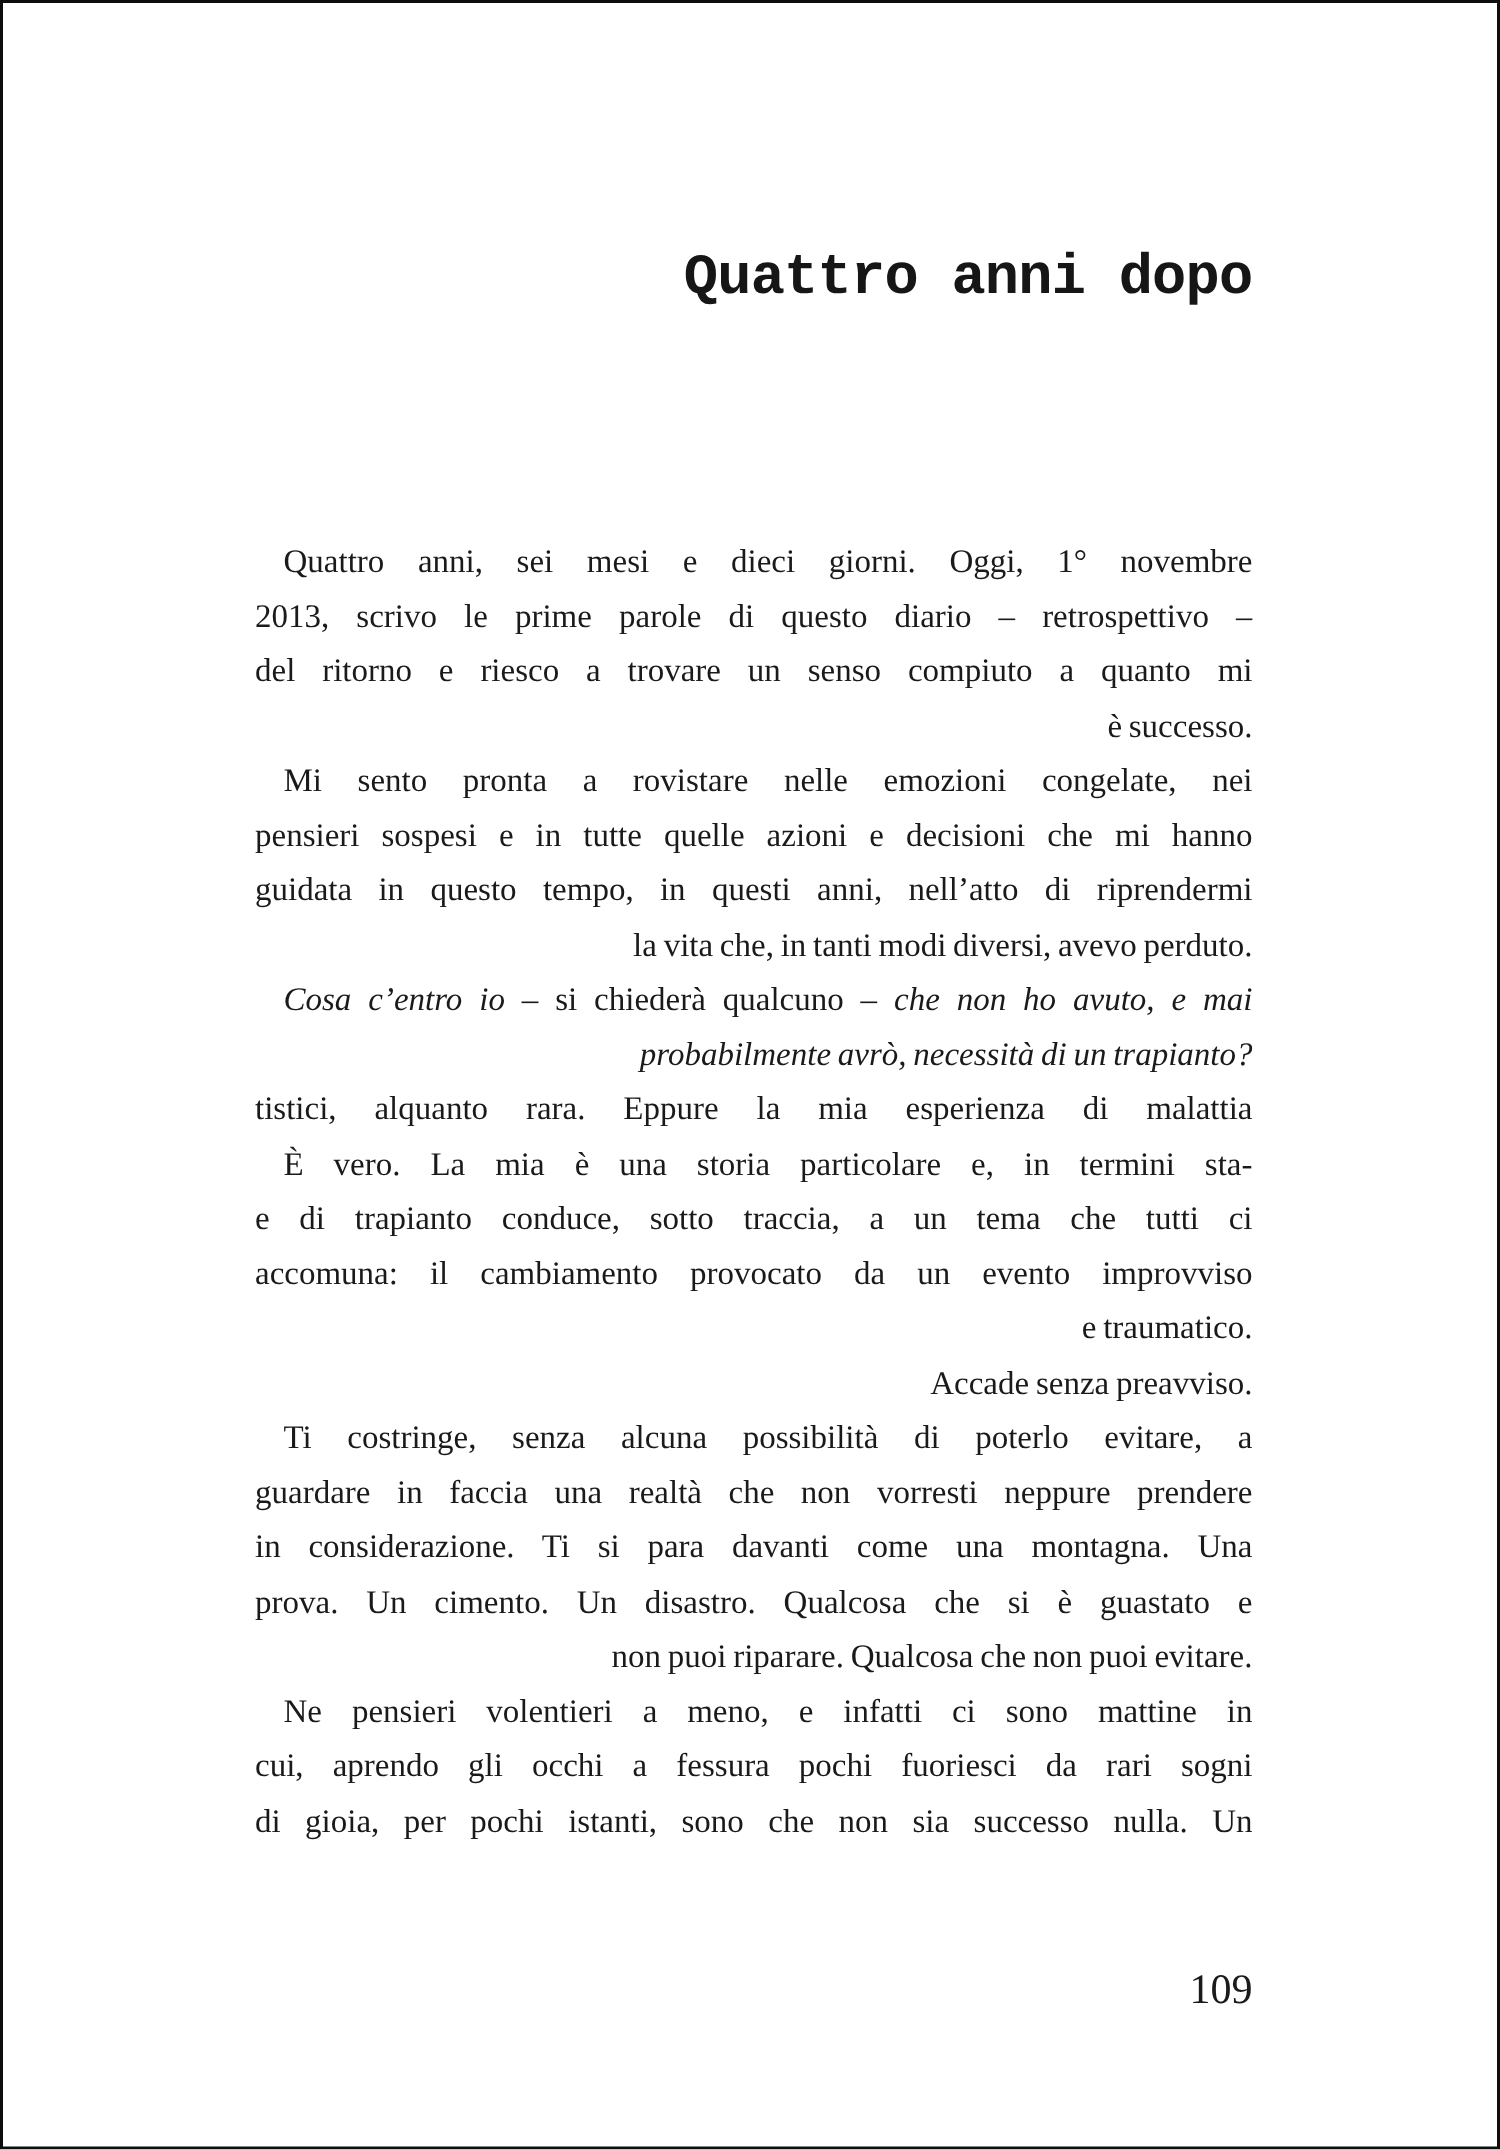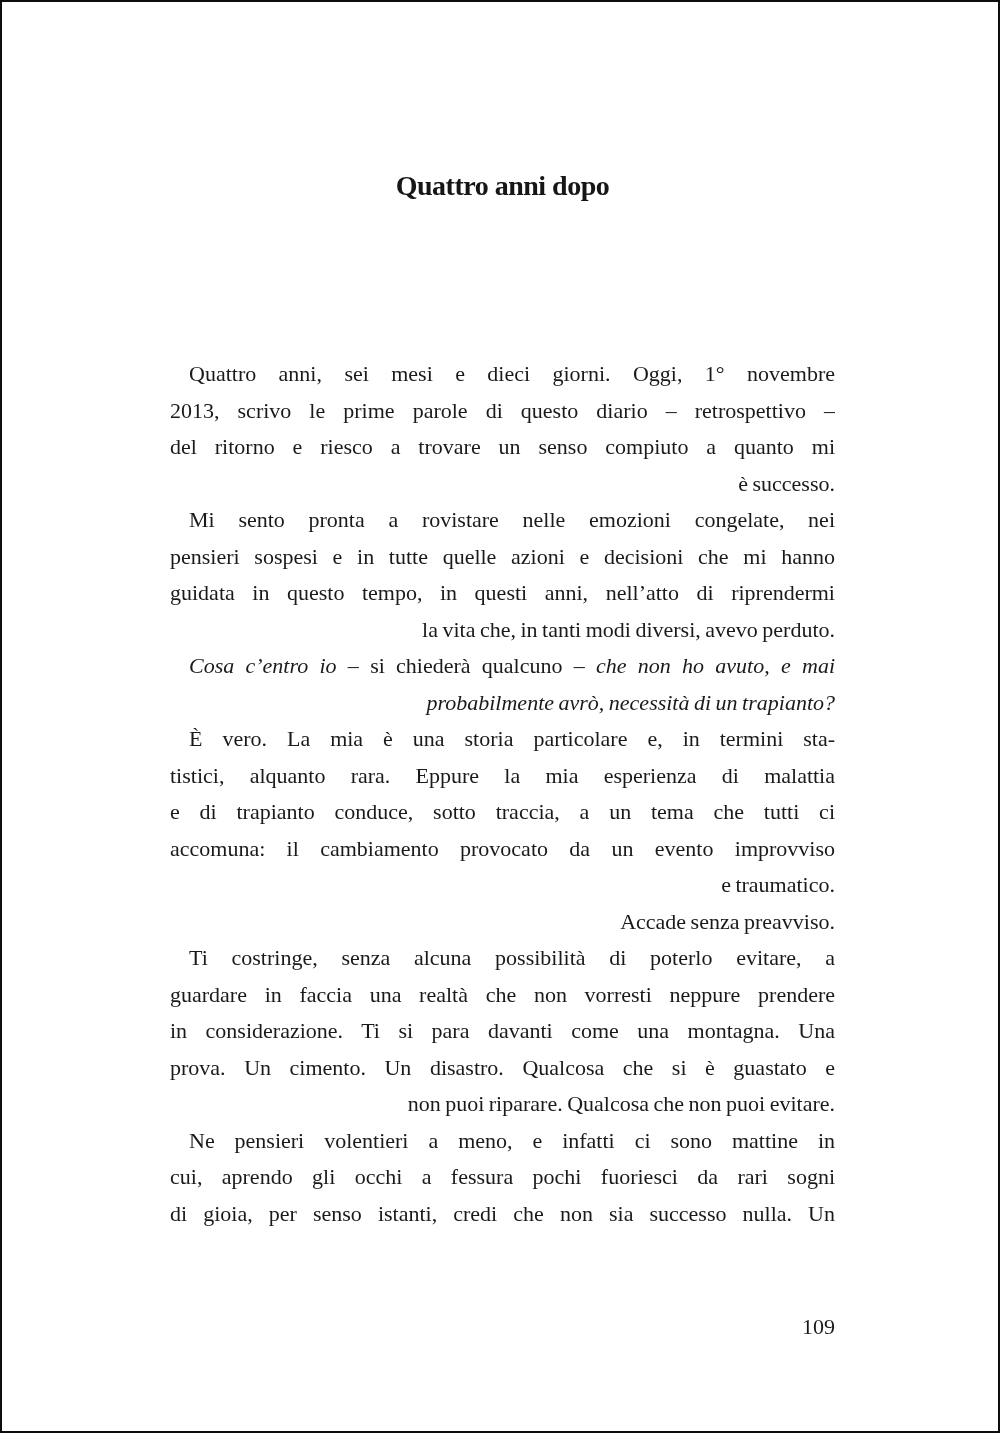--- a/index.html
+++ b/index.html
@@ -16,24 +16,24 @@
     background: #ffffff;
     border: 2px solid #0d0d0d;
     overflow: hidden;
   }
   .chapter-title {
     position: absolute;
     top: 166px;
     left: 168px;
     width: 665px;
     margin: 0;
-    text-align: center;
-    font-family: Liberation Serif, serif;
+    text-align: right;
+    font-family: Liberation Mono, monospace;
     font-weight: 700;
-    font-size: 28px;
+    font-size: 38px;
     line-height: 36px;
     letter-spacing: -0.5px;
     color: #161616;
   }
   .body-text {
     position: absolute;
     top: 354px;
     left: 168px;
     width: 665px;
     font-size: 22px;
@@ -65,21 +65,21 @@
   }
   .italic {
     font-style: italic;
   }
   .page-number {
     position: absolute;
     top: 1312px;
     left: 168px;
     width: 665px;
     text-align: right;
-    font-size: 22px;
+    font-size: 28px;
     line-height: 26px;
     color: #1a1a1a;
   }
 </style>
 </head>
 <body>
 
 <div class="page">
   <h1 class="chapter-title">Quattro anni dopo</h1>
 
@@ -94,37 +94,37 @@
         <div class="line first justify"><span class="">Mi sento pronta a rovistare nelle emozioni congelate, nei</span></div>
         <div class="line justify"><span class="">pensieri sospesi e in tutte quelle azioni e decisioni che mi hanno</span></div>
         <div class="line justify"><span class="">guidata in questo tempo, in questi anni, nell’atto di riprendermi</span></div>
         <div class="line"><span class="">la vita che, in tanti modi diversi, avevo perduto.</span></div>
       </div>
       <div class="paragraph">
         <div class="line first justify"><span class="italic">Cosa c’entro io</span><span class=""> – si chiederà qualcuno – </span><span class="italic">che non ho avuto, e mai</span></div>
         <div class="line"><span class="italic">probabilmente avrò, necessità di un trapianto?</span></div>
       </div>
       <div class="paragraph">
+        <div class="line justify"><span class="">tistici, alquanto rara. Eppure la mia esperienza di malattia</span></div>
         <div class="line first justify"><span class="">È vero. La mia è una storia particolare e, in termini sta-</span></div>
-        <div class="line justify"><span class="">tistici, alquanto rara. Eppure la mia esperienza di malattia</span></div>
         <div class="line justify"><span class="">e di trapianto conduce, sotto traccia, a un tema che tutti ci</span></div>
         <div class="line justify"><span class="">accomuna: il cambiamento provocato da un evento improvviso</span></div>
         <div class="line"><span class="">e traumatico.</span></div>
       </div>
       <div class="paragraph">
         <div class="line first"><span class="">Accade senza preavviso.</span></div>
       </div>
       <div class="paragraph">
         <div class="line first justify"><span class="">Ti costringe, senza alcuna possibilità di poterlo evitare, a</span></div>
         <div class="line justify"><span class="">guardare in faccia una realtà che non vorresti neppure prendere</span></div>
         <div class="line justify"><span class="">in considerazione. Ti si para davanti come una montagna. Una</span></div>
         <div class="line justify"><span class="">prova. Un cimento. Un disastro. Qualcosa che si è guastato e</span></div>
         <div class="line"><span class="">non puoi riparare. Qualcosa che non puoi evitare.</span></div>
       </div>
       <div class="paragraph">
         <div class="line first justify"><span class="">Ne pensieri volentieri a meno, e infatti ci sono mattine in</span></div>
         <div class="line justify"><span class="">cui, aprendo gli occhi a fessura pochi fuoriesci da rari sogni</span></div>
-        <div class="line justify"><span class="">di gioia, per senso istanti, credi che non sia successo nulla. Un</span></div>
+        <div class="line justify"><span class="">di gioia, per pochi istanti, sono che non sia successo nulla. Un</span></div>
       </div>
     </div>
 
   <div class="page-number">109</div>
 </div>
 
 </body></html>

